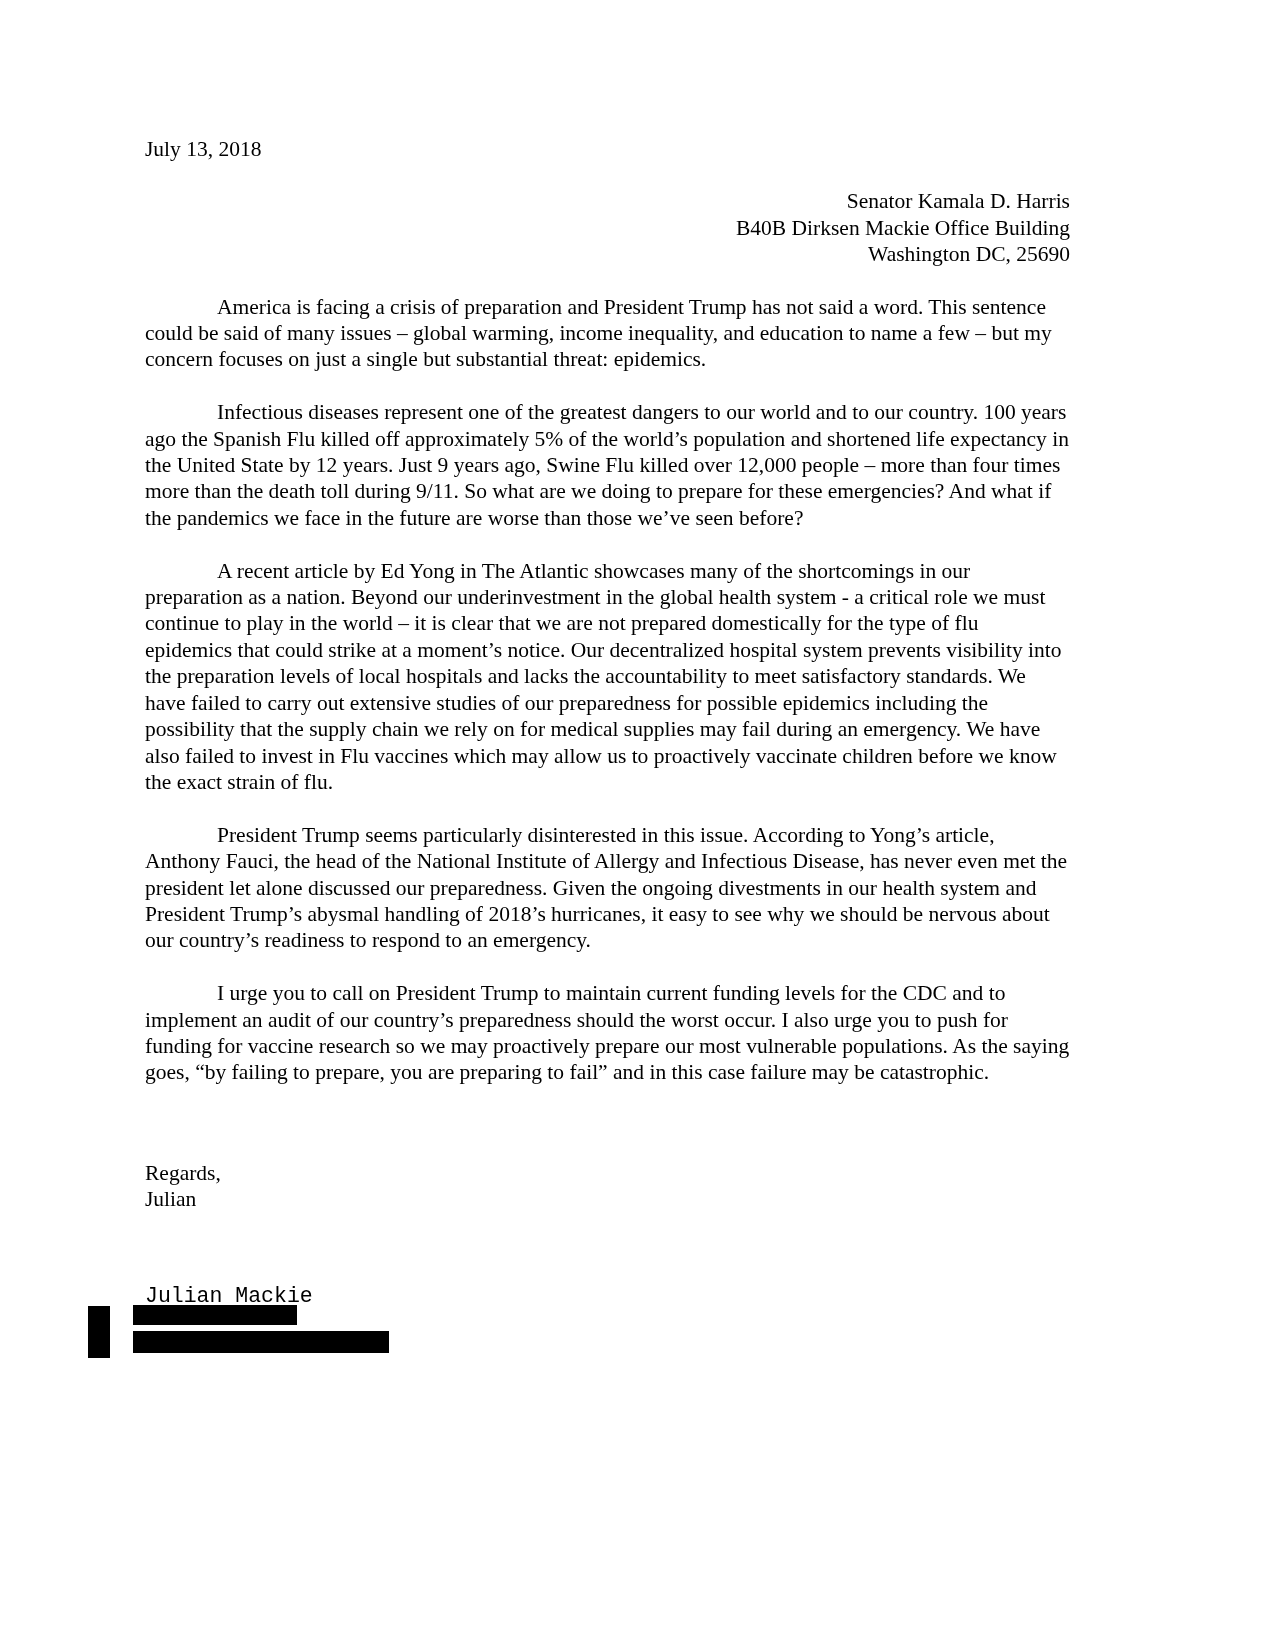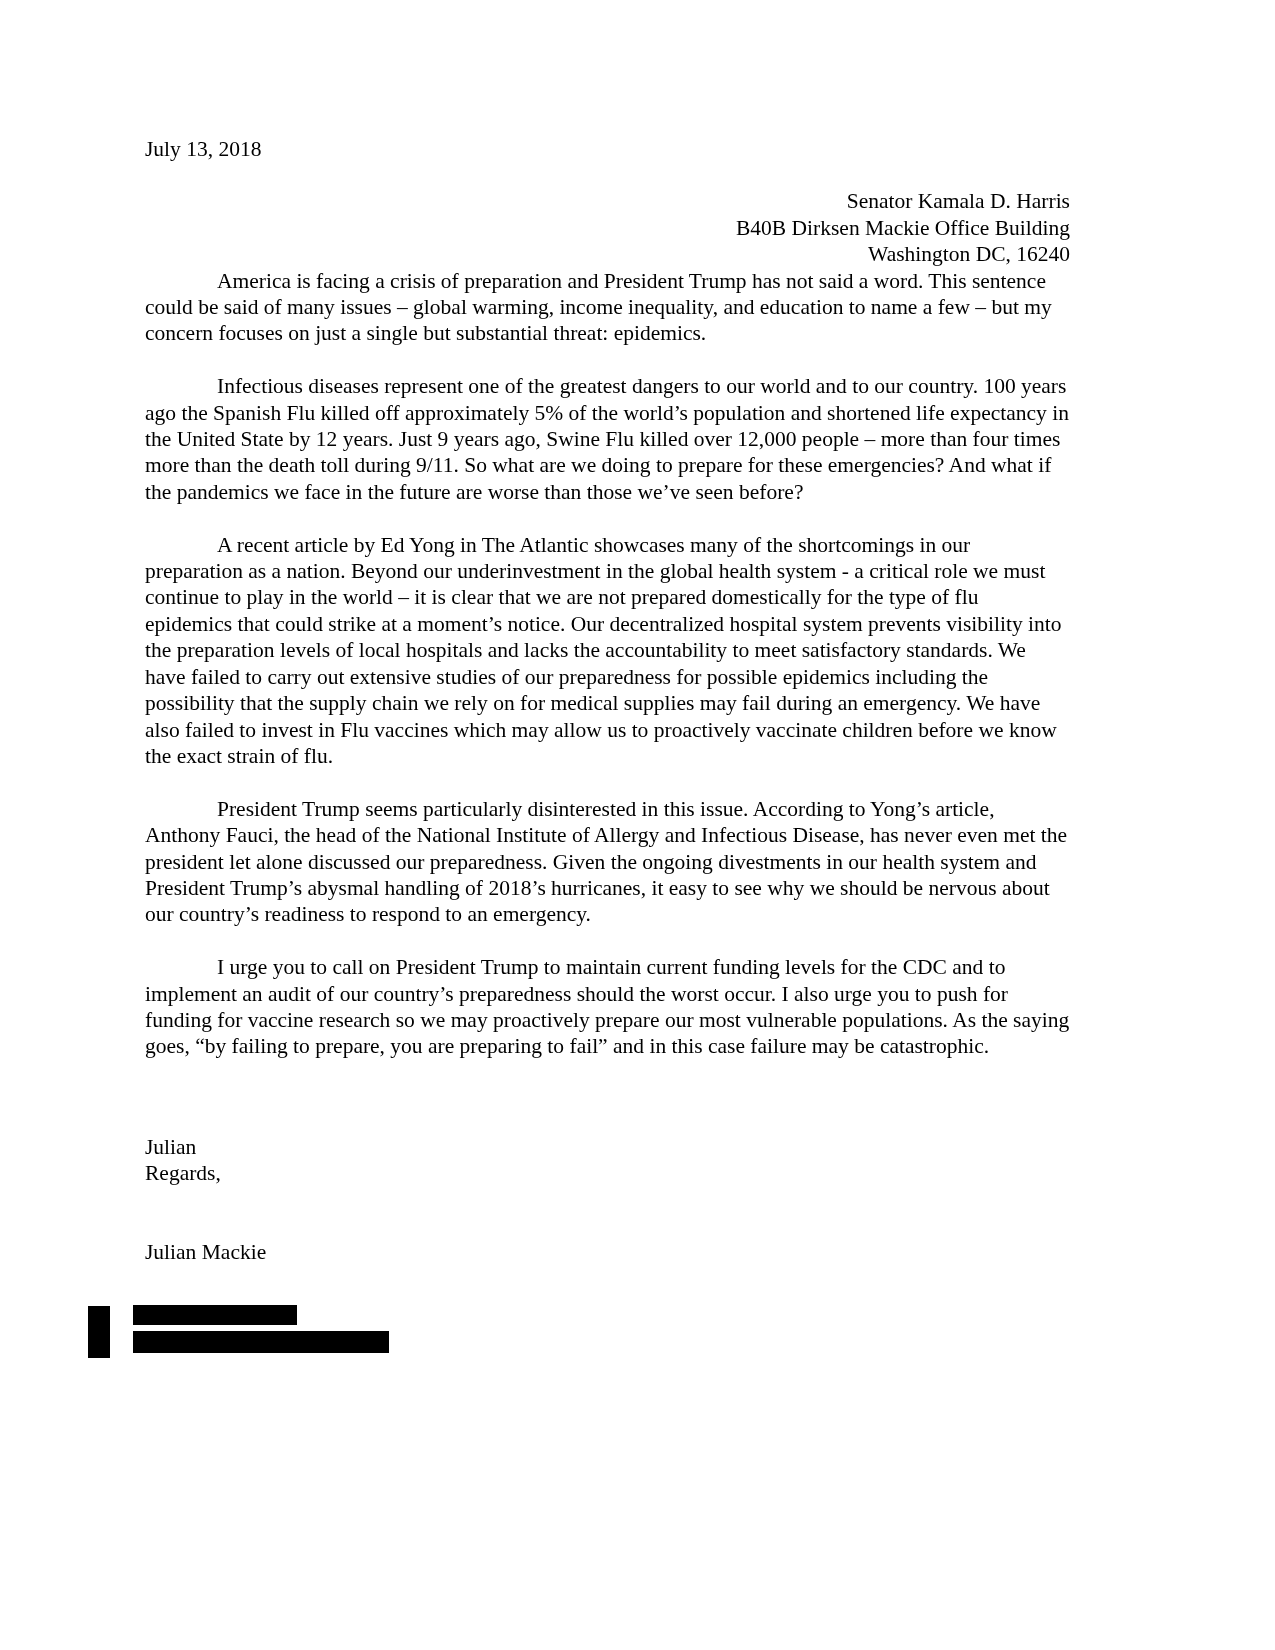--- a/index.html
+++ b/index.html
@@ -42,26 +42,28 @@
     margin: 0;
     font-size: 21.5px;
     line-height: 26.4px;
     text-indent: 72px;
     text-align: left;
   }
   p.para + p.para {
     margin-top: 26.4px;
   }
   .para-group {
+    margin-top: 26px;
   }
   .closing {
     margin-top: 74px;
   }
   .signer {
-    margin-top: 52px;
+    margin-top: 70px;
+    font-family: Liberation Mono, monospace;
   }
   .redactions {
     position: absolute;
     left: 0;
     top: 0;
     width: 1275px;
     height: 1650px;
     pointer-events: none;
   }
   .redact-bar {
@@ -79,35 +81,35 @@
 
   <div class="body-col">
 
     <div class="date-block">
       <div class="line">July 13, 2018</div>
     </div>
 
     <div class="addr-block">
       <div class="line">Senator Kamala D. Harris</div>
       <div class="line">B40B Dirksen Mackie Office Building</div>
-      <div class="line">Washington DC, 16240</div>
+      <div class="line">Washington DC, 25690</div>
     </div>
 
 
     <div class="para-group">
       <p class="para">America is facing a crisis of preparation and President Trump has not said a word. This sentence could be said of many issues – global warming, income inequality, and education to name a few – but my concern focuses on just a single but substantial threat: epidemics.</p>
       <p class="para">Infectious diseases represent one of the greatest dangers to our world and to our country. 100 years ago the Spanish Flu killed off approximately 5% of the world’s population and shortened life expectancy in the United State by 12 years. Just 9 years ago, Swine Flu killed over 12,000 people – more than four times more than the death toll during 9/11. So what are we doing to prepare for these emergencies? And what if the pandemics we face in the future are worse than those we’ve seen before?</p>
       <p class="para">A recent article by Ed Yong in The Atlantic showcases many of the shortcomings in our preparation as a nation. Beyond our underinvestment in the global health system - a critical role we must continue to play in the world – it is clear that we are not prepared domestically for the type of flu epidemics that could strike at a moment’s notice. Our decentralized hospital system prevents visibility into the preparation levels of local hospitals and lacks the accountability to meet satisfactory standards. We have failed to carry out extensive studies of our preparedness for possible epidemics including the possibility that the supply chain we rely on for medical supplies may fail during an emergency. We have also failed to invest in Flu vaccines which may allow us to proactively vaccinate children before we know the exact strain of flu.</p>
       <p class="para">President Trump seems particularly disinterested in this issue. According to Yong’s article, Anthony Fauci, the head of the National Institute of Allergy and Infectious Disease, has never even met the president let alone discussed our preparedness. Given the ongoing divestments in our health system and President Trump’s abysmal handling of 2018’s hurricanes, it easy to see why we should be nervous about our country’s readiness to respond to an emergency.</p>
       <p class="para">I urge you to call on President Trump to maintain current funding levels for the CDC and to implement an audit of our country’s preparedness should the worst occur. I also urge you to push for funding for vaccine research so we may proactively prepare our most vulnerable populations. As the saying goes, “by failing to prepare, you are preparing to fail” and in this case failure may be catastrophic.</p>
     </div>
 
     <div class="closing">
+      <div class="line">Regards,</div>
       <div class="line">Julian</div>
-      <div class="line">Regards,</div>
     </div>
 
     <div class="signer">
       <div class="line">Julian Mackie</div>
     </div>
 
   </div>
 
   <div class="redactions">
     <div class="redact-bar" id="bar-left"></div>

